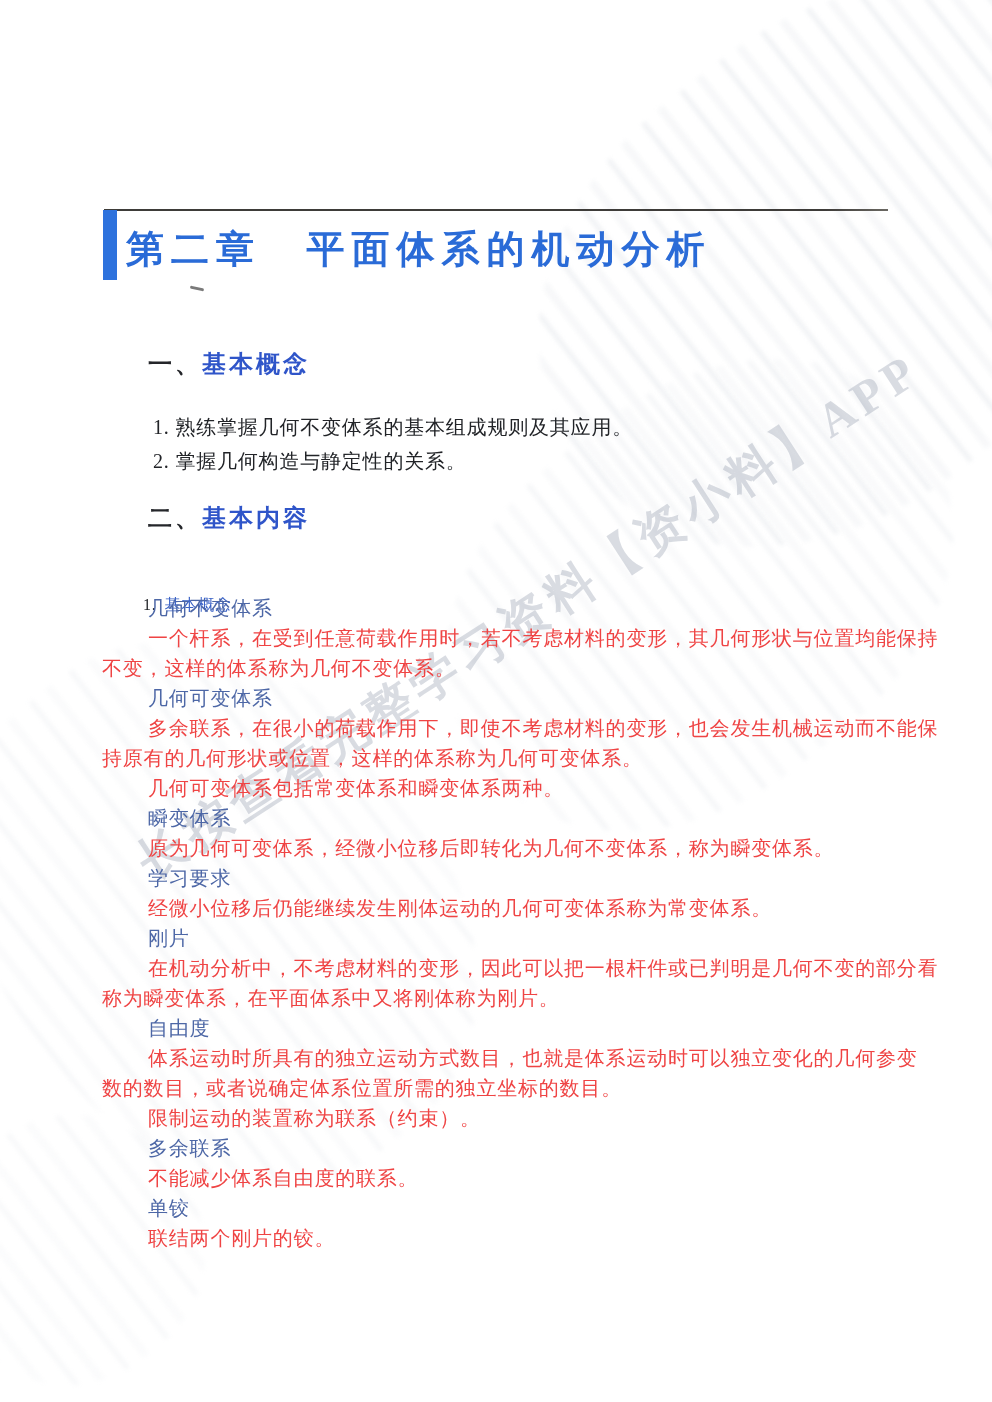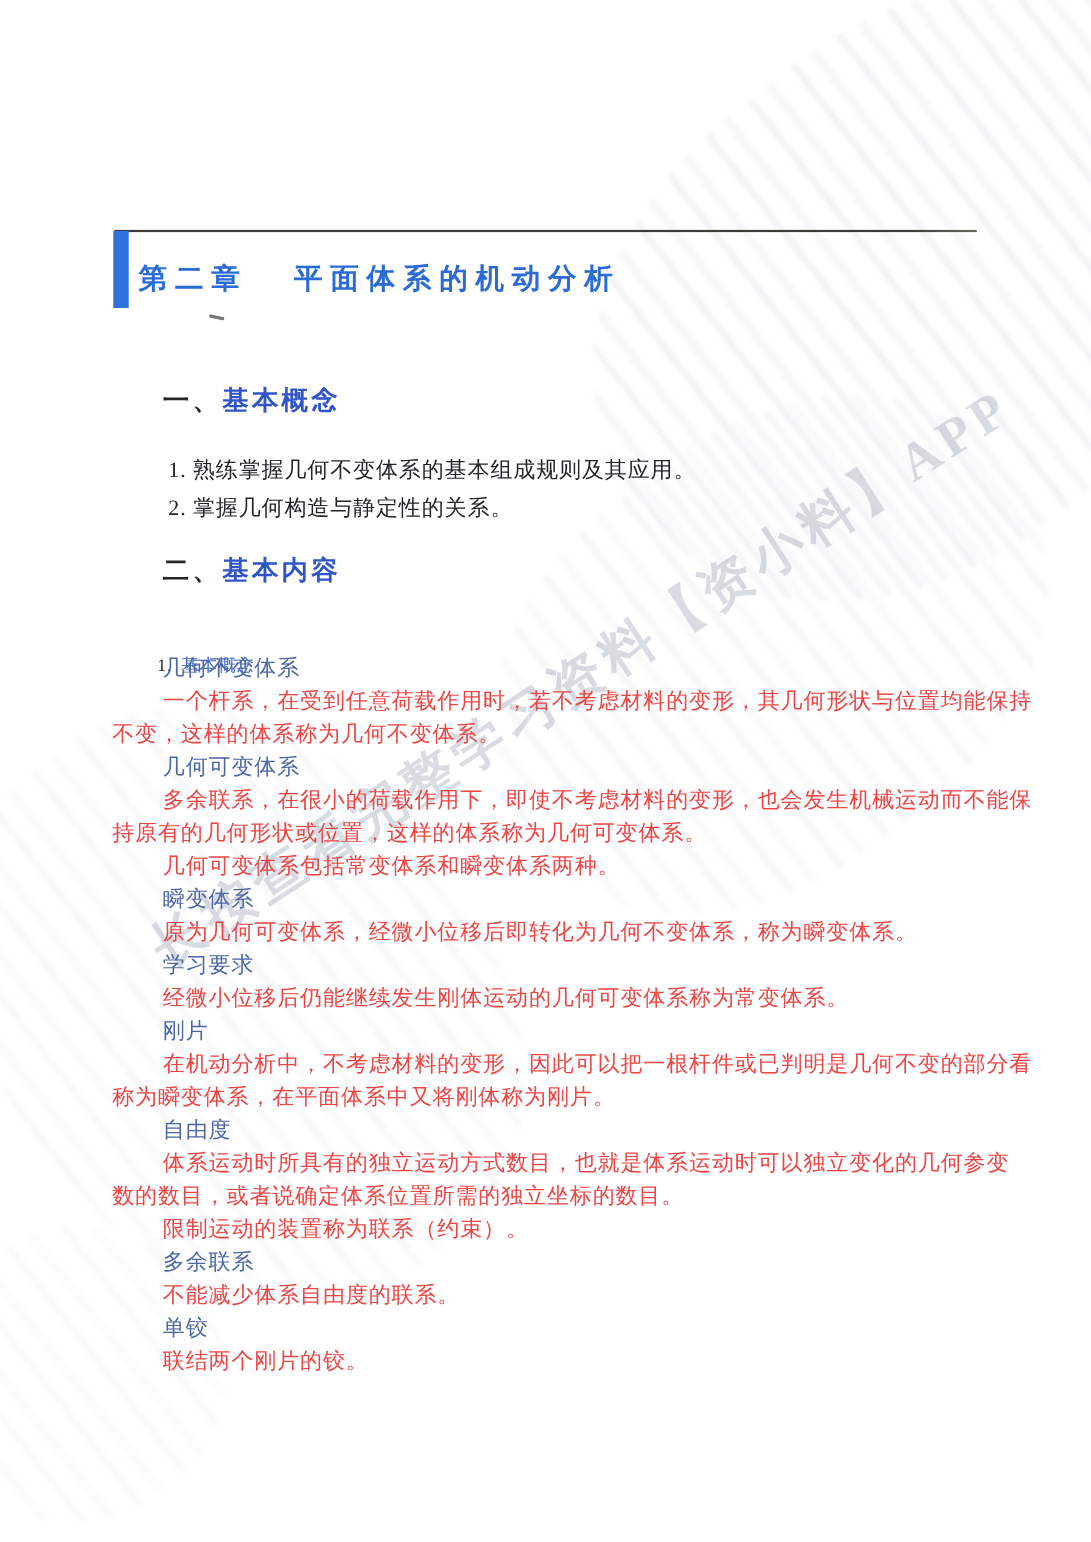--- a/index.html
+++ b/index.html
@@ -26,23 +26,23 @@
     position:absolute; left:125px; top:840px;
     transform:rotate(-33deg); transform-origin:0 0;
     font-size:48px; font-weight:600; letter-spacing:6px;
     color:rgba(128,138,158,0.30); white-space:nowrap;
   }
   
   .toprule { position:absolute; left:104px; top:209px; width:784px; height:2px;
              background:linear-gradient(90deg,#3e3c39 0 92%, #6a6862); z-index:2; }
   .chapbar { position:absolute; left:103px; top:210px; width:14px; height:70px;
              background:#2e72dd; z-index:2; }
-  .chapter { position:absolute; left:126px; top:236px; z-index:2;
+  .chapter { position:absolute; left:126px; top:224px; z-index:2;
              font-family:"Liberation Sans","DejaVu Sans",sans-serif;
-             font-weight:700; font-size:26px; letter-spacing:7px;
+             font-weight:700; font-size:38px; letter-spacing:7px;
              color:#2a6bd7; white-space:nowrap; }
   .chapter .gap { margin-left:28px; }
   .tick { position:absolute; left:190px; top:287px; width:14px; height:3px;
           background:#7a7a7a; transform:rotate(12deg); border-radius:2px; z-index:2; }
   
   .sec { position:absolute; left:148px; z-index:2;
          font-size:24px; font-weight:700; letter-spacing:3px; white-space:nowrap; }
   .sec .pfx { color:#24262a; }
   .sec .ttl { color:#2f55c9; }
   .sec1 { top:348px; }

